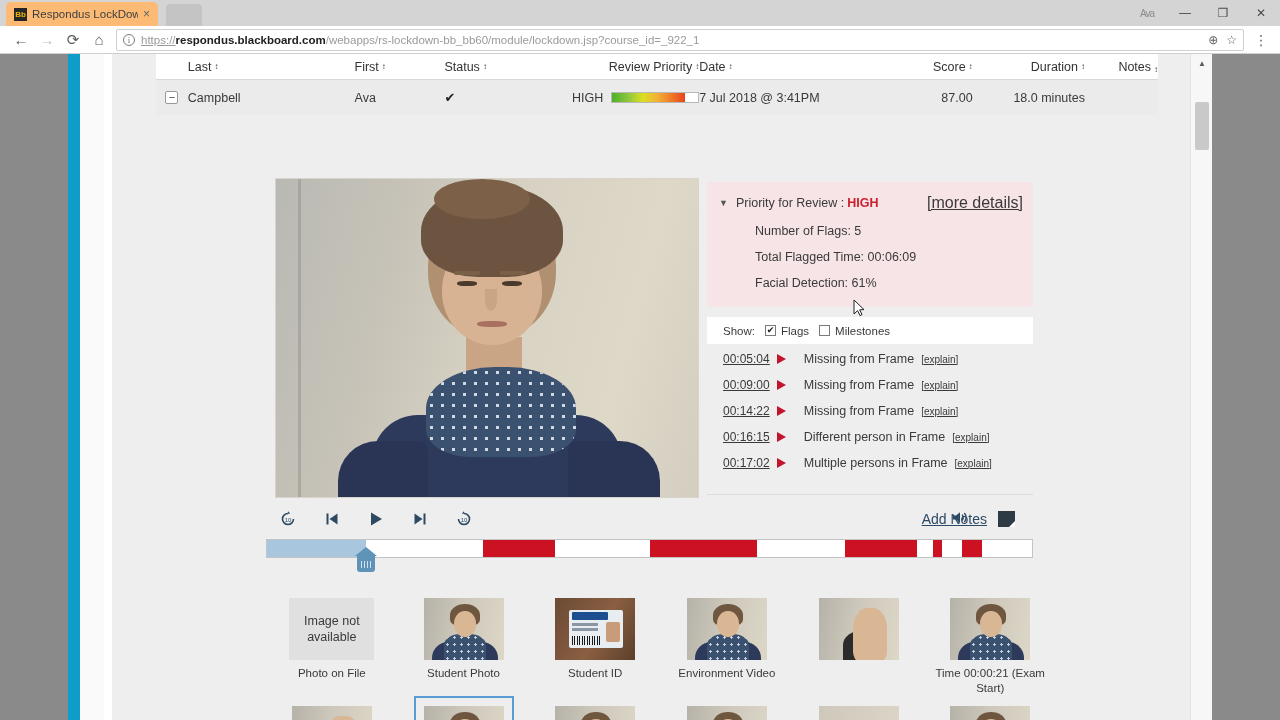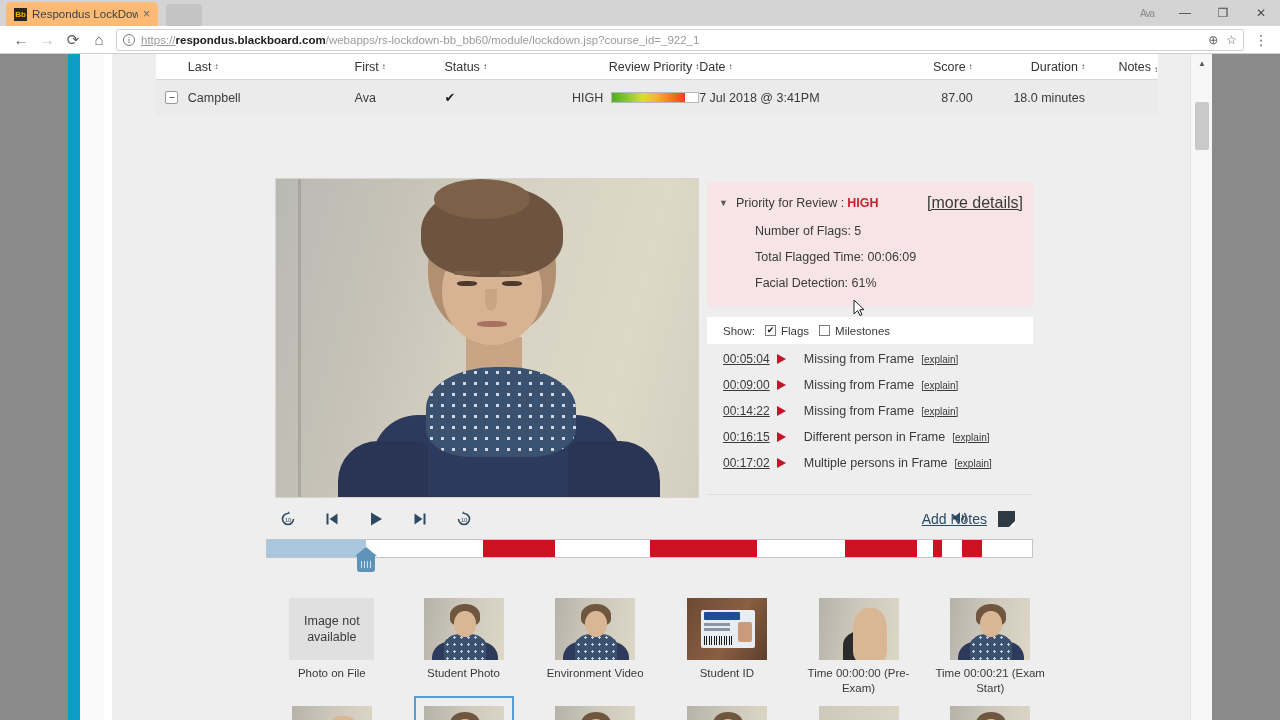--- a/index.html
+++ b/index.html
@@ -456,52 +456,51 @@
               <span class="m-scarf"></span>
               <span class="m-hair"></span>
               <span class="m-face"></span>
             </span>
           </span>
           <span class="tlabel">Student Photo</span>
         </div>
         <div class="tcell">
           <span class="tbox">
             <span class="mini">
-              <span class="m-bg"></span>
-              <span class="m-body"></span>
-              <span class="m-scarf"></span>
-              <span class="m-hair"></span>
-              <span class="m-face"></span>
-            </span>
-          </span>
-          <span class="tlabel">Environment Video</span>
-        </div>
-        <div class="tcell">
-          <span class="tbox">
-            <span class="mini">
               <span class="m-dark"></span>
               <span class="id-card">
                 <span class="id-head"></span>
                 <span class="id-lines"></span>
                 <span class="id-bar"></span>
                 <span class="id-photo"></span>
               </span>
             </span>
           </span>
           <span class="tlabel">Student ID</span>
         </div>
         <div class="tcell">
           <span class="tbox">
             <span class="mini">
               <span class="m-bg"></span>
+              <span class="m-body"></span>
+              <span class="m-scarf"></span>
+              <span class="m-hair"></span>
+              <span class="m-face"></span>
+            </span>
+          </span>
+          <span class="tlabel">Environment Video</span>
+        </div>
+        <div class="tcell">
+          <span class="tbox">
+            <span class="mini">
+              <span class="m-bg"></span>
               <span class="m-chair"></span>
               <span class="m-side"></span>
             </span>
           </span>
-          <span class="tlabel">Time 00:00:00 (Pre-Exam)</span>
         </div>
         <div class="tcell">
           <span class="tbox">
             <span class="mini">
               <span class="m-bg"></span>
               <span class="m-body"></span>
               <span class="m-scarf"></span>
               <span class="m-hair"></span>
               <span class="m-face"></span>
             </span>

